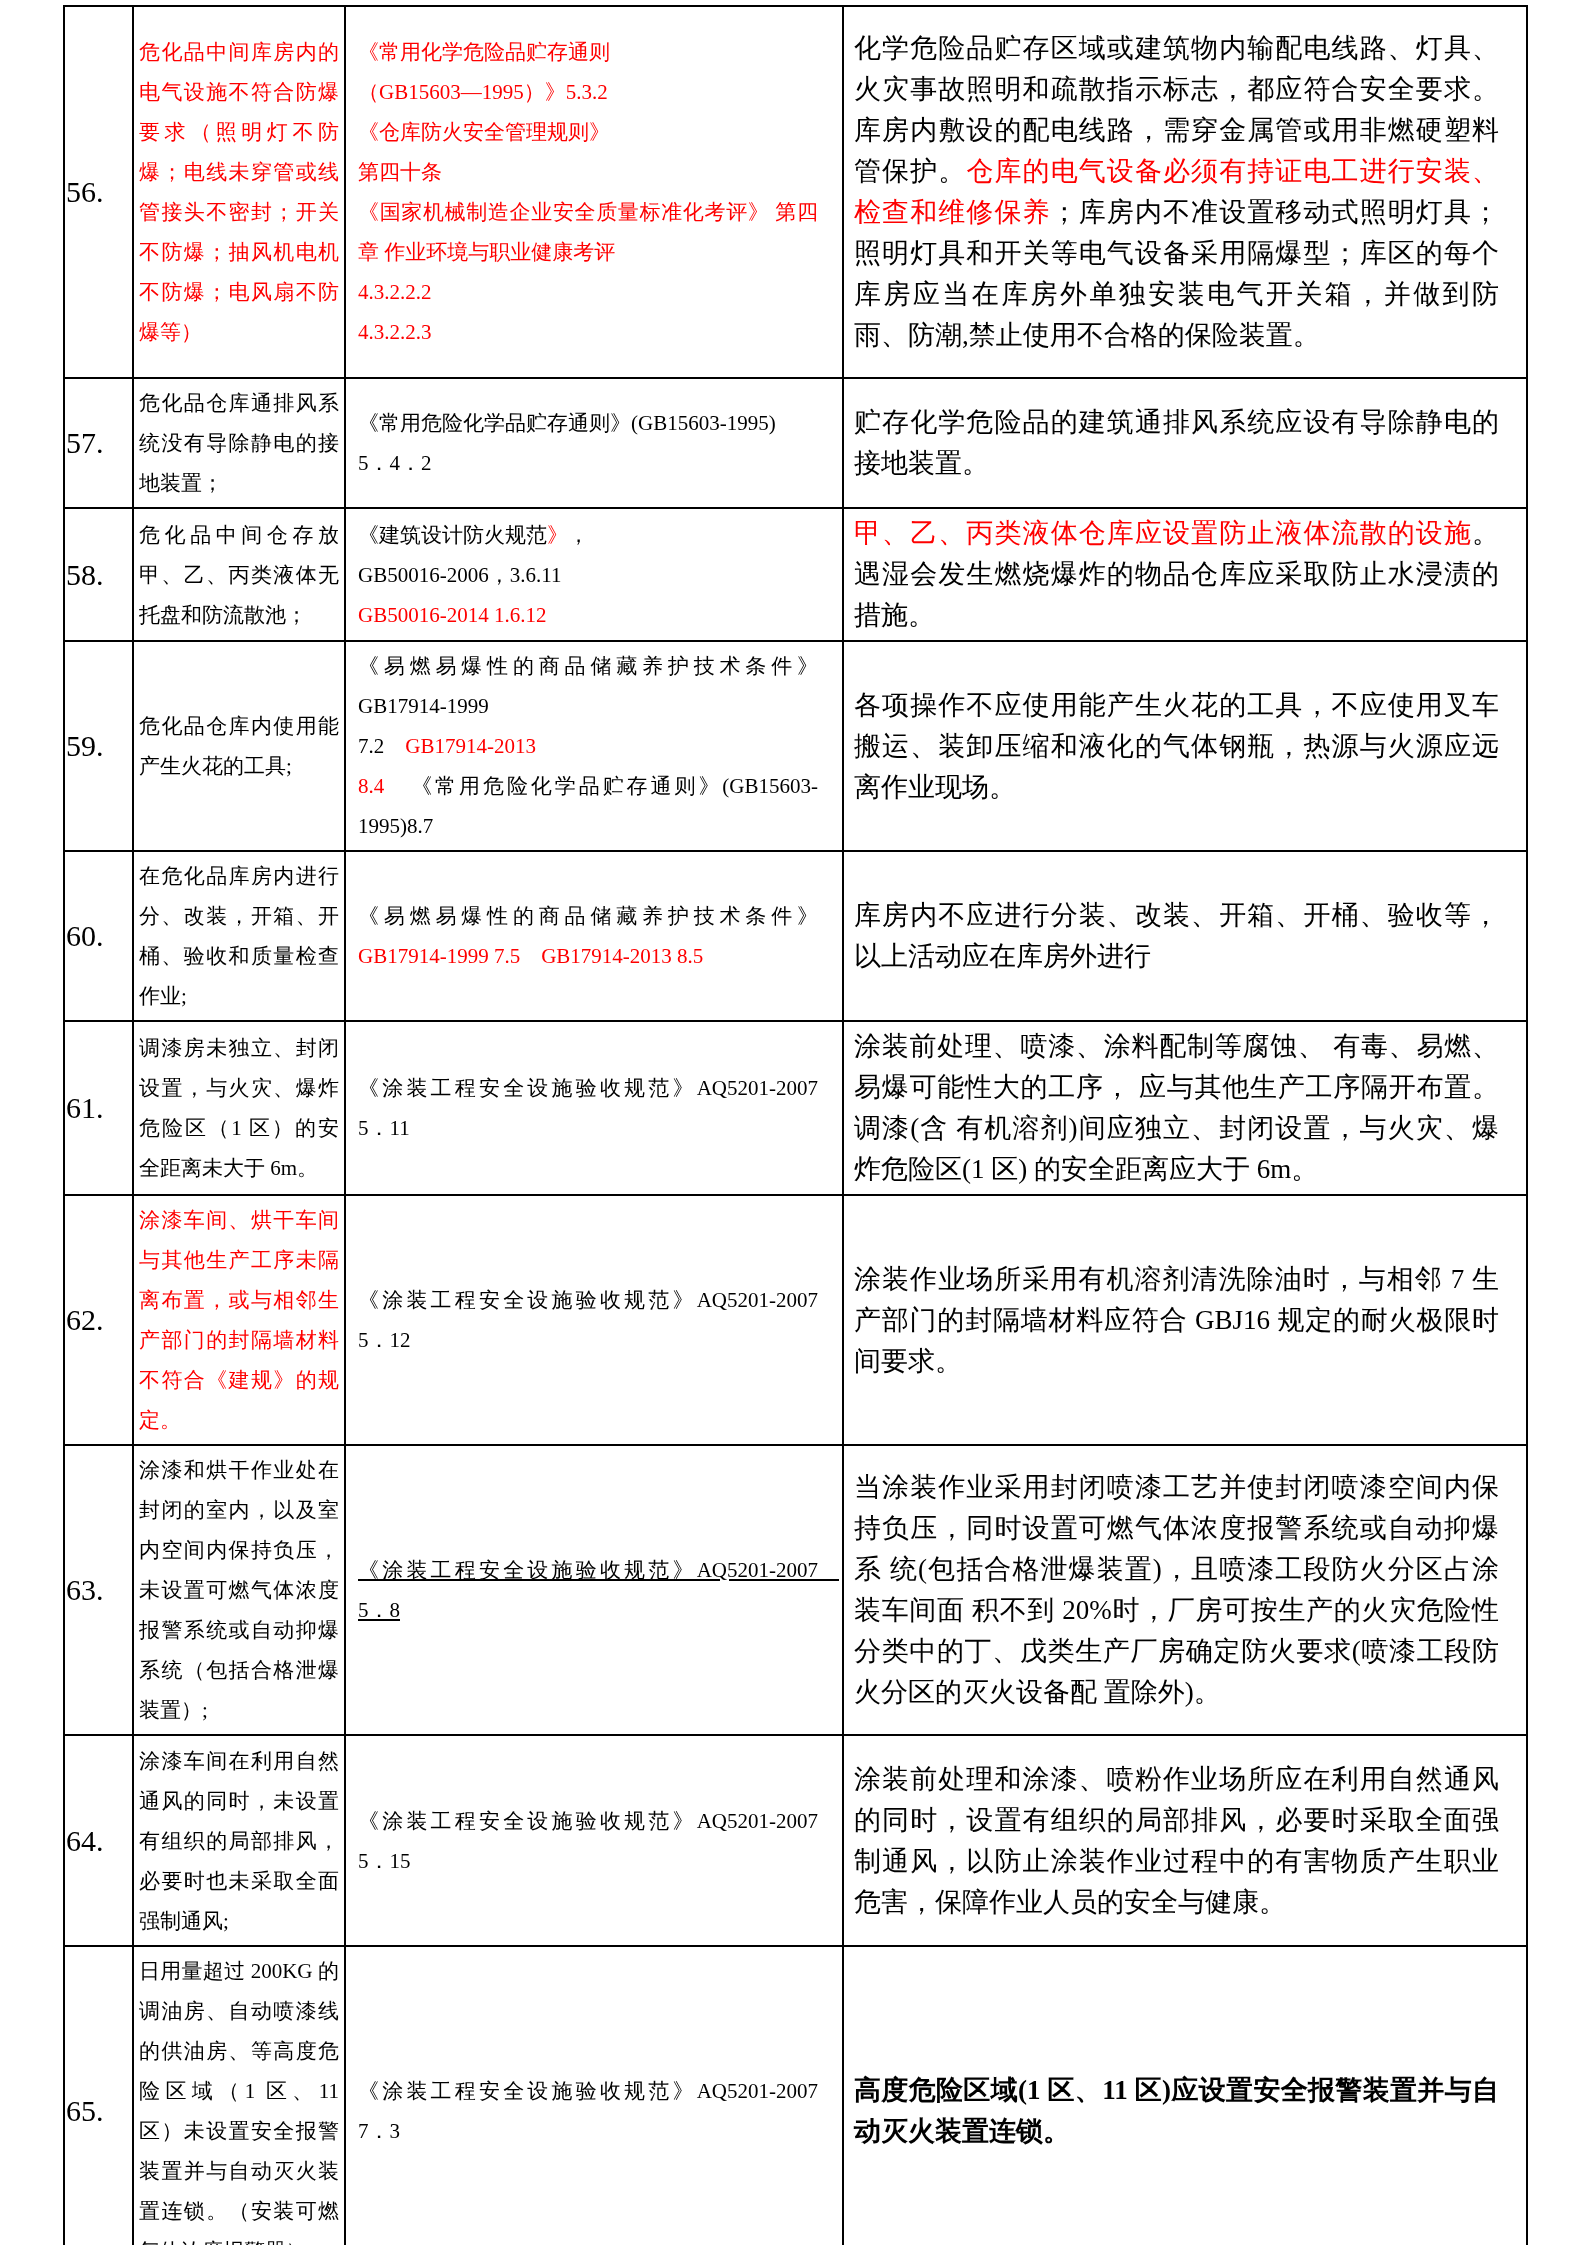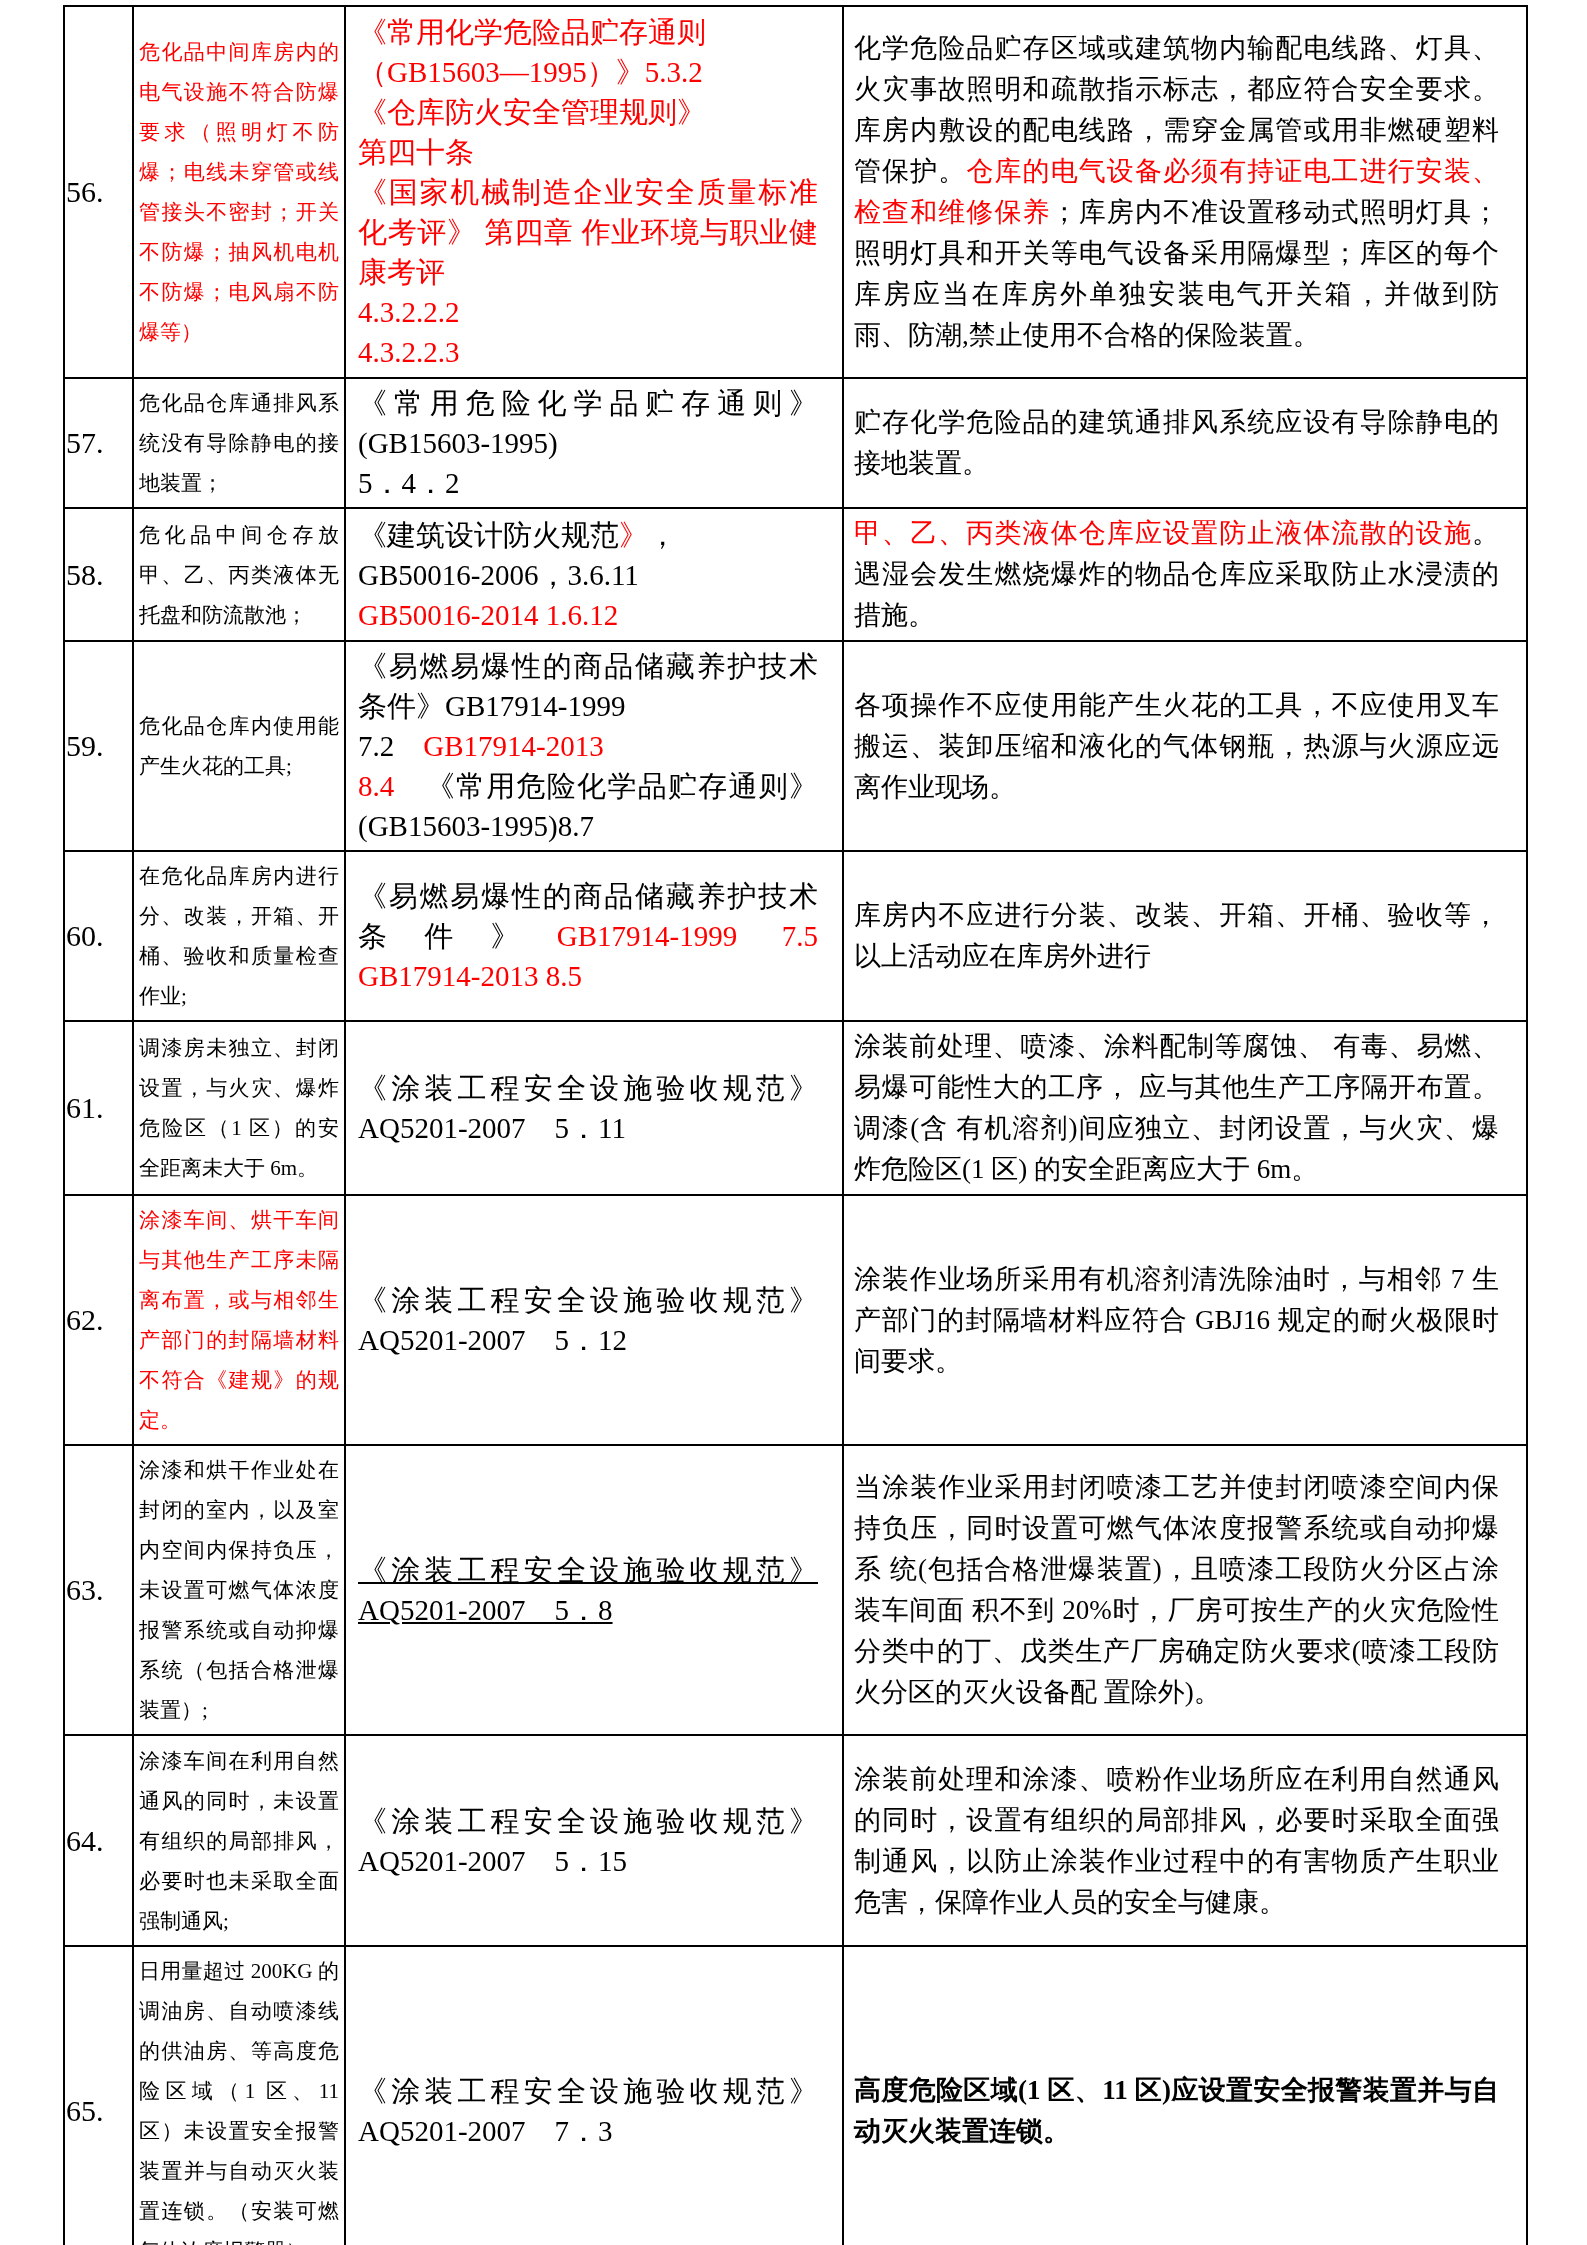--- a/index.html
+++ b/index.html
@@ -30,21 +30,21 @@
   }
   td.c2 {
     font-size:21px;
     line-height:40px;
     padding:4px 5px;
     text-align:justify;
     text-justify:inter-character;
     white-space:pre-wrap;
   }
   td.c3 {
-    font-size:29px;
+    font-size:21px;
     line-height:40px;
     padding:4px 24px 4px 12px;
     text-align:justify;
     text-justify:inter-character;
     white-space:pre-wrap;
     border-radius:13px;
   }
   td.c4 {
     font-size:27px;
     line-height:41px;

